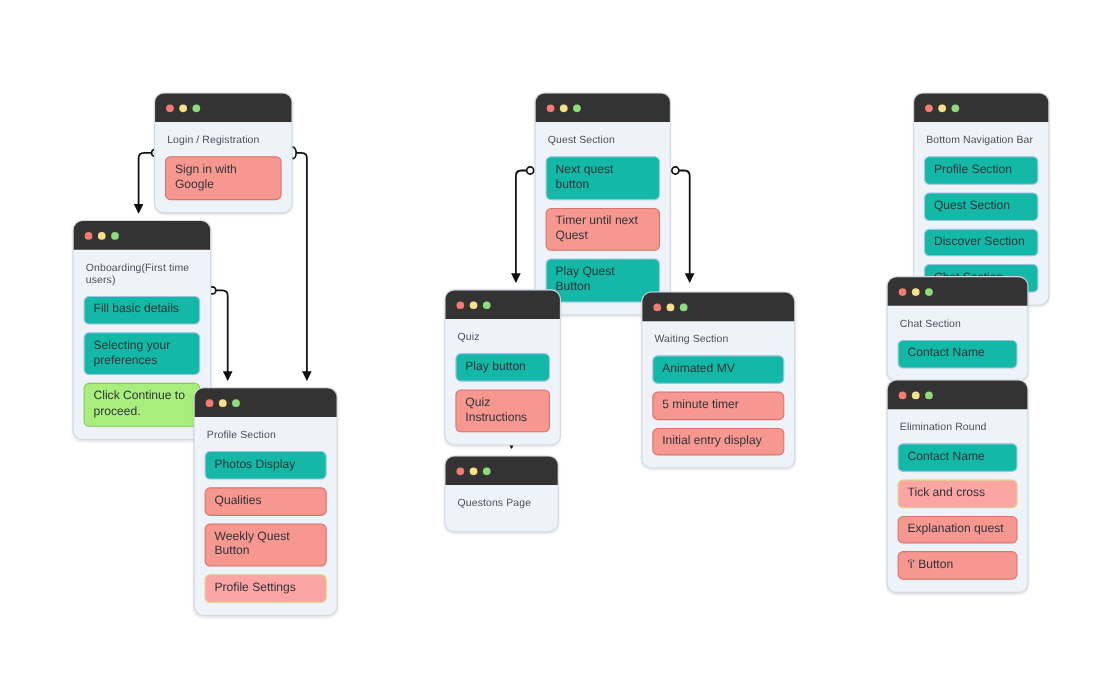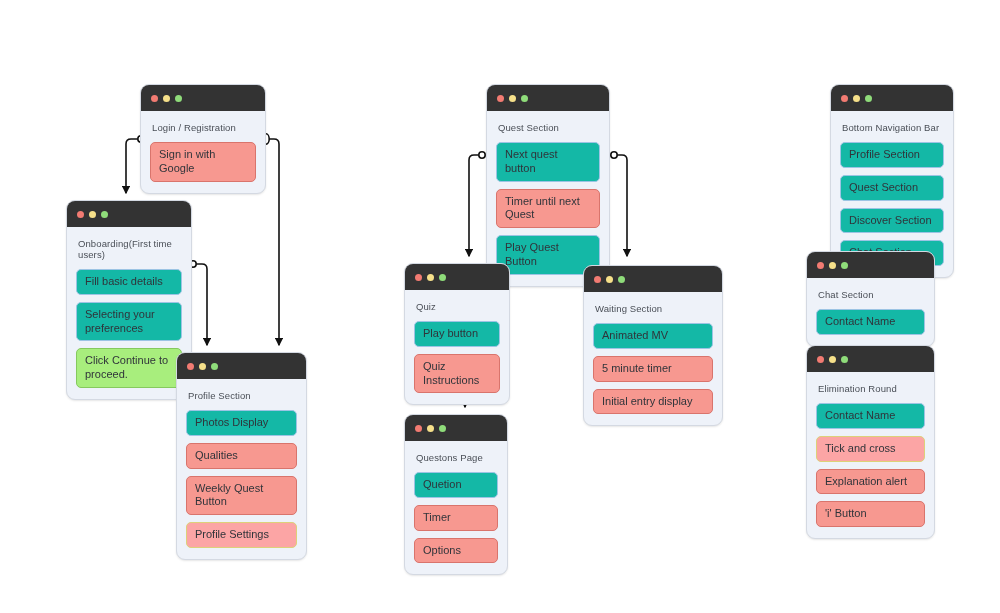--- a/index.html
+++ b/index.html
@@ -207,25 +207,20 @@
     </div>
   </div>
       <div class="card" style="left: 404px; top: 414px; width: 104px;">
     <div class="card-header">
       <span class="dot red"></span>
       <span class="dot yellow"></span>
       <span class="dot green"></span>
     </div>
     <div class="card-body">
       <div class="card-title">Questons Page</div>
-      <div class="card-items">
-            <div class="pill blue">Quetion</div>
-            <div class="pill red">Timer</div>
-            <div class="pill red">Options</div>
-          </div>
     </div>
   </div>
       <div class="card" style="left: 830px; top: 84px; width: 124px;">
     <div class="card-header">
       <span class="dot red"></span>
       <span class="dot yellow"></span>
       <span class="dot green"></span>
     </div>
     <div class="card-body">
       <div class="card-title">Bottom Navigation Bar</div>
@@ -254,20 +249,20 @@
     <div class="card-header">
       <span class="dot red"></span>
       <span class="dot yellow"></span>
       <span class="dot green"></span>
     </div>
     <div class="card-body">
       <div class="card-title">Elimination Round</div>
       <div class="card-items">
             <div class="pill blue">Contact Name</div>
             <div class="pill yellow">Tick and cross</div>
-            <div class="pill red">Explanation alert</div>
+            <div class="pill red">Explanation quest</div>
             <div class="pill red">'i' Button</div>
           </div>
     </div>
   </div>
     </div>
 
 </div>
 
 </body></html>

